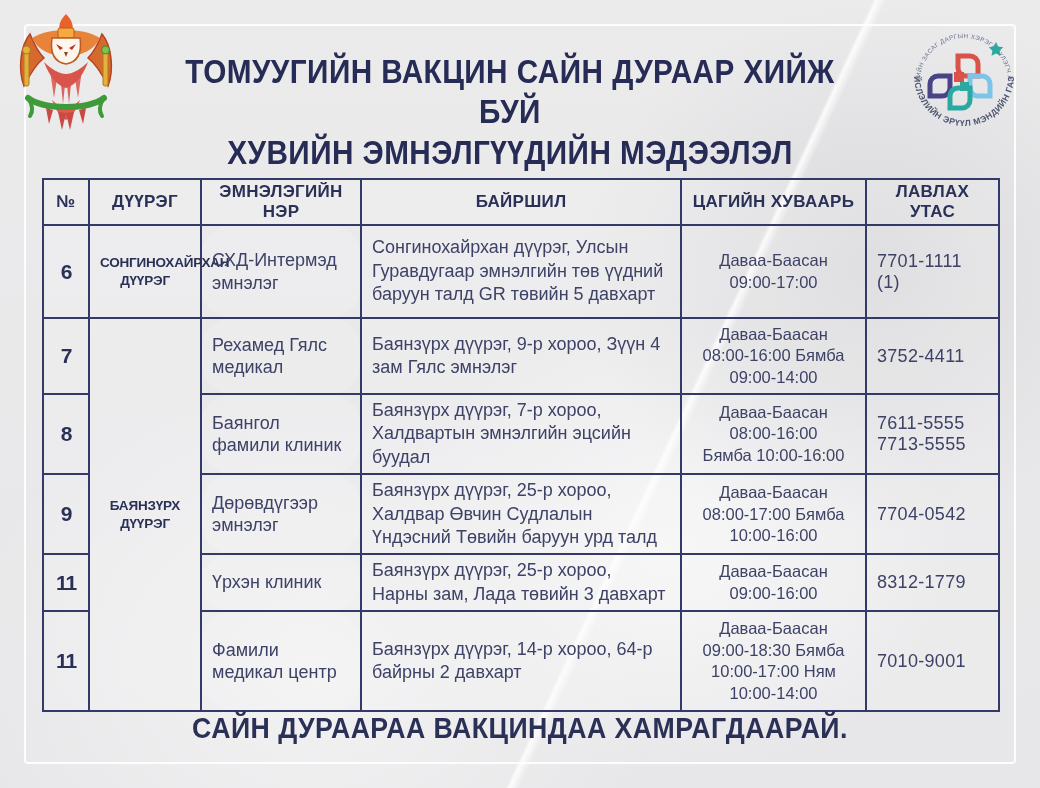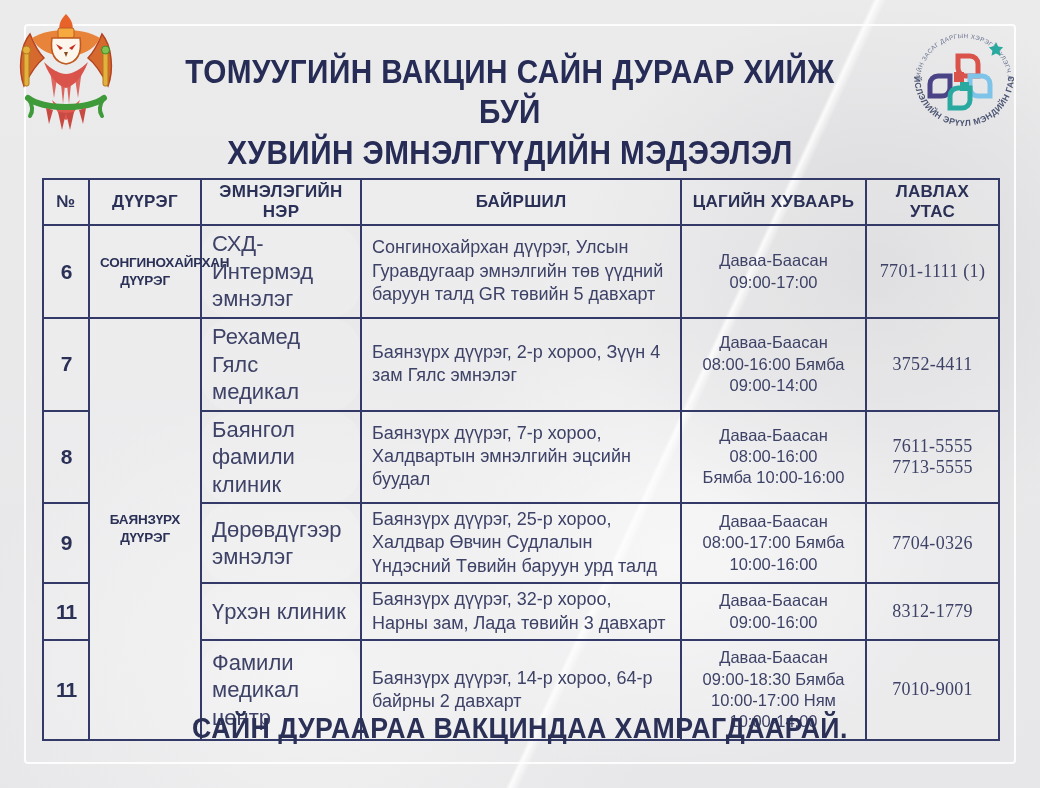--- a/index.html
+++ b/index.html
@@ -47,24 +47,24 @@
     font-weight:800;text-transform:uppercase;padding:2px 4px;
   }
   td.num{
     text-align:center;font-weight:800;font-size:21px;color:#2b3156;
     font-family:"Liberation Sans",sans-serif;letter-spacing:-1px;
   }
   td.district{
     text-align:center;font-weight:800;font-size:13.5px;color:#2b3156;
     text-transform:uppercase;line-height:1.3;letter-spacing:-.2px;padding:2px 2px;
   }
-  td.hname{font-size:22px;line-height:1.25;border-radius:32px;}
+  td.hname{font-size:18px;line-height:1.25;border-radius:32px;}
   td.loc{font-size:18px;line-height:1.3;}
   td.sched{text-align:center;font-size:16.5px;line-height:1.3;white-space:pre-line;padding:2px 4px;}
-  td.phone{text-align:center;font-size:18px;white-space:pre-line;letter-spacing:.3px;font-family:Liberation Serif, serif;}
+  td.phone{font-size:18px;white-space:pre-line;letter-spacing:.3px;}
   
   .slogan{
     position:absolute;left:0;right:0;top:712px;z-index:2;
     text-align:center;color:#2b3156;font-weight:800;font-size:29px;
     letter-spacing:.5px;transform:scaleX(.92);text-transform:uppercase;
   }
   svg text{font-family:"Liberation Sans",sans-serif;}
 </style>
 </head>
 <body>
@@ -167,21 +167,21 @@
       <td class="hname">СХД-Интермэд эмнэлэг</td>
       <td class="loc">Сонгинохайрхан дүүрэг, Улсын Гуравдугаар эмнэлгийн төв үүдний баруун талд GR төвийн 5 давхарт</td>
       <td class="sched">Даваа-Баасан
 09:00-17:00</td>
       <td class="phone">7701-1111 (1)</td>
     </tr>
     <tr style="height:76px">
       <td class="num">7</td>
       <td class="district" rowspan="5">БАЯНЗҮРХ ДҮҮРЭГ</td>
       <td class="hname">Рехамед Гялс медикал</td>
-      <td class="loc">Баянзүрх дүүрэг, 2-р хороо, Зүүн 4 зам Гялс эмнэлэг</td>
+      <td class="loc">Баянзүрх дүүрэг, 9-р хороо, Зүүн 4 зам Гялс эмнэлэг</td>
       <td class="sched">Даваа-Баасан
 08:00-16:00 Бямба
 09:00-14:00</td>
       <td class="phone">3752-4411</td>
     </tr>
     <tr style="height:75px">
       <td class="num">8</td>
       <td class="hname">Баянгол фамили клиник</td>
       <td class="loc">Баянзүрх дүүрэг, 7-р хороо, Халдвартын эмнэлгийн эцсийн буудал</td>
       <td class="sched">Даваа-Баасан
@@ -190,26 +190,26 @@
       <td class="phone">7611-5555
 7713-5555</td>
     </tr>
     <tr style="height:76px">
       <td class="num">9</td>
       <td class="hname">Дөрөвдүгээр эмнэлэг</td>
       <td class="loc">Баянзүрх дүүрэг, 25-р хороо, Халдвар Өвчин Судлалын Үндэсний Төвийн баруун урд талд</td>
       <td class="sched">Даваа-Баасан
 08:00-17:00 Бямба
 10:00-16:00</td>
-      <td class="phone">7704-0326</td>
+      <td class="phone">7704-0542</td>
     </tr>
     <tr style="height:48px">
       <td class="num">11</td>
       <td class="hname">Үрхэн клиник</td>
-      <td class="loc">Баянзүрх дүүрэг, 32-р хороо, Нарны зам, Лада төвийн 3 давхарт</td>
+      <td class="loc">Баянзүрх дүүрэг, 25-р хороо, Нарны зам, Лада төвийн 3 давхарт</td>
       <td class="sched">Даваа-Баасан
 09:00-16:00</td>
       <td class="phone">8312-1779</td>
     </tr>
     <tr style="height:100px">
       <td class="num">11</td>
       <td class="hname">Фамили медикал центр</td>
       <td class="loc">Баянзүрх дүүрэг, 14-р хороо, 64-р байрны 2 давхарт</td>
       <td class="sched">Даваа-Баасан
 09:00-18:30 Бямба

